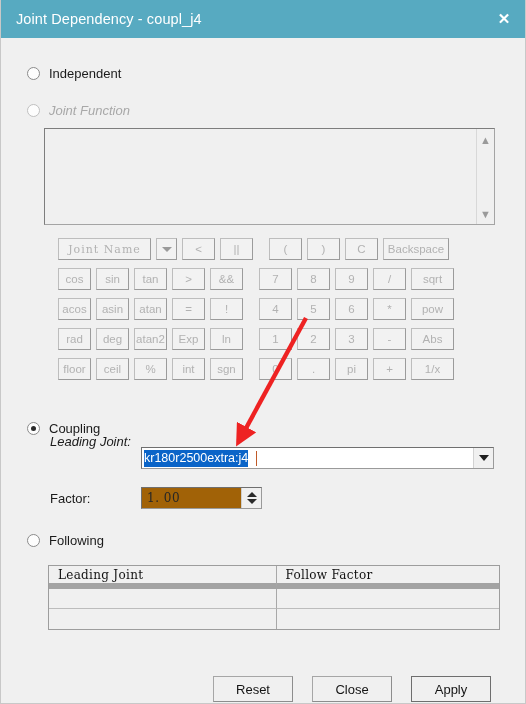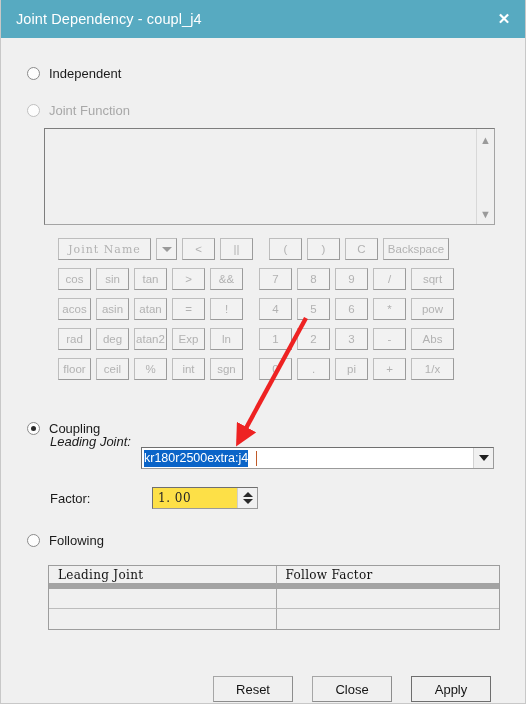--- a/index.html
+++ b/index.html
@@ -79,21 +79,21 @@
     width: 5px; height: 5px;
     border-radius: 50%;
     background: #2a2a2a;
   }
   .radio-label {
     margin-left: 9px;
     font-size: 13px;
     color: #1b1b1b;
     white-space: nowrap;
   }
-  .radio-label.dim { color: #a8a8a8; }
+  .radio-label.dim { color: #a8a8a8; font-style: italic; }
 
   
   .textarea-wrap {
     position: absolute;
     left: 43px; top: 128px;
     width: 451px; height: 97px;
     box-sizing: border-box;
     background: #f0f0f0;
     border: 1px solid #a4a4a4;
     border-top-color: #7d7d7d;
@@ -212,29 +212,28 @@
   .combo-btn .tri {
     width: 0; height: 0;
     border-left: 5px solid transparent;
     border-right: 5px solid transparent;
     border-top: 6px solid #1d1d1d;
   }
 
   .spin {
     position: absolute;
     left: 140px; top: 487px;
-    width: 106px; height: 22px;
-    box-sizing: border-box;
-    background: #fde047;
+    width: 121px; height: 22px;
+    box-sizing: border-box;
+    background: #a16207;
     border: 1px solid #9a9a9a;
     border-top-color: #6f6f6f;
     border-left-color: #6f6f6f;
     display: flex;
     align-items: stretch;
-    margin-left: 11px;
   }
   .spin-text {
     flex: 1;
     display: flex;
     align-items: center;
     padding-left: 5px;
     font-family: "DejaVu Serif", serif;
     font-size: 12px;
     color: #262626;
     letter-spacing: .5px;

